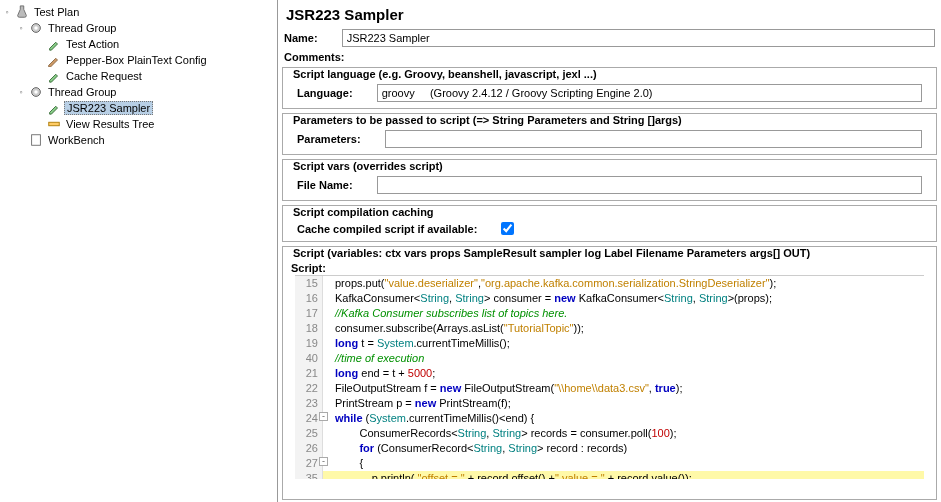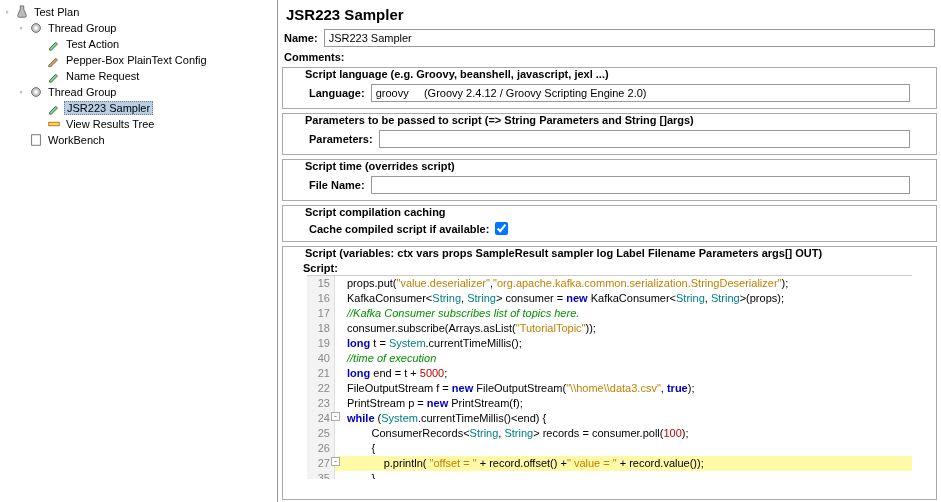--- a/index.html
+++ b/index.html
@@ -8,24 +8,24 @@
 .tree-row { display: flex; align-items: center; height: 16px; padding: 0; white-space: nowrap; cursor: pointer; }
 .tree-row.selected .tree-label { background: #b8cfe5; border: 1px dotted #777; padding: 0 2px; }
 .tree-label { padding: 0 2px; }
 .tree-toggle { width: 10px; display: inline-flex; justify-content: center; color: #666; font-size: 9px; }
 .tree-icon { width: 16px; height: 16px; display: inline-flex; align-items: center; justify-content: center; margin: 0 2px; }
 .ind { display: inline-block; }
 .ind1 { width: 14px; } .ind3 { width: 42px; }
 
 .right-panel { flex: 1; display: flex; flex-direction: column; overflow: hidden; }
 .title-bar { font-size: 15px; font-weight: bold; padding: 6px 8px 4px; }
-.form-row { display: flex; align-items: center; padding: 2px 6px; gap: 6px; }
+.form-row { display: flex; align-items: center; padding: 2px 6px; gap: 24px; }
 .form-label { font-weight: bold; }
 .text-input { flex: 1; border: 1px solid #999; background: #fff; padding: 2px 4px; font-size: 11px; height: 18px; }
-.fieldset { border: 1px solid #aaa; margin: 2px 4px; padding: 2px 20px 4px; position: relative; }
+.fieldset { border: 1px solid #aaa; margin: 2px 4px; padding: 2px 8px 4px; position: relative; }
 .fieldset-legend { font-weight: bold; position: relative; top: -2px; background: #fff; display: inline-block; padding: 0 2px; }
 .checkbox { width: 13px; height: 13px; }
 
 .editor { flex: 1; display: flex; font-family: "DejaVu Sans Mono","Courier New",monospace; font-size: 11px; overflow: hidden; margin: 0 4px 16px 4px; border-top: 1px solid #ccc; }
 .gutter { width: 28px; background: #f3f3f3; color: #888; text-align: right; padding-right: 4px; user-select: none; border-right: 1px solid #ddd; }
 .gutter div { height: 15px; line-height: 15px; position: relative; }
 .fold-mark { position: absolute; right: -10px; top: 1px; font-size: 9px; color: #666; width: 9px; height: 9px; border: 1px solid #aaa; line-height: 7px; text-align: center; background:#fff;}
 .code { flex: 1; overflow: hidden; }
 .code-line { height: 15px; line-height: 15px; white-space: pre; padding-left: 12px; }
 .hl { background: #fff9a8; }
@@ -82,21 +82,21 @@
       </span>
     <span class="tree-label">Pepper-Box PlainText Config</span>
   </div>
   <div class="tree-row">
     <span class="ind ind3"></span>
     <span class="tree-icon icon-dropper">
         <svg viewBox="0 0 16 16">
           <path d="M3 13l7-7 2 2-7 7H3v-2z" fill="#8c8" stroke="#363"></path>
         </svg>
       </span>
-    <span class="tree-label">Name Request</span>
+    <span class="tree-label">Cache Request</span>
   </div>
   <div class="tree-row">
     <span class="ind ind1"></span>
       <span class="tree-toggle">◦</span>
     <span class="tree-icon icon-gear">
         <svg viewBox="0 0 16 16">
           <circle cx="8" cy="8" r="5" fill="#ccc" stroke="#555"></circle>
           <circle cx="8" cy="8" r="2" fill="#fff"></circle>
         </svg>
       </span>
@@ -153,21 +153,21 @@
 
   <div class="fieldset">
     <span class="fieldset-legend">Parameters to be passed to script (=&gt; String Parameters and String []args)</span>
     <div class="form-row">
       <span class="form-label">Parameters:</span>
       <input class="text-input" value="" style="">
     </div>
   </div>
 
   <div class="fieldset">
-    <span class="fieldset-legend">Script time (overrides script)</span>
+    <span class="fieldset-legend">Script vars (overrides script)</span>
     <div class="form-row">
       <span class="form-label">File Name:</span>
       <input class="text-input" value="" style="">
     </div>
   </div>
 
   <div class="fieldset">
     <span class="fieldset-legend">Script compilation caching</span>
     <div class="form-row">
       <span class="form-label">Cache compiled script if available:</span>
@@ -201,19 +201,20 @@
           <div class="code-line"><span>KafkaConsumer&lt;</span><span class="tk-type">String</span><span>, </span><span class="tk-type">String</span><span>&gt; consumer = </span><span class="tk-kw">new</span><span></span><span></span><span></span><span></span><span></span><span> KafkaConsumer&lt;</span><span class="tk-type">String</span><span>, </span><span class="tk-type">String</span><span>&gt;(props);</span></div>
           <div class="code-line"><span class="tk-comment">//Kafka Consumer subscribes list of topics here.</span></div>
           <div class="code-line"><span>consumer.subscribe(Arrays.asList(</span><span class="tk-str">"TutorialTopic"</span><span>));</span></div>
           <div class="code-line"><span class="tk-kw">long</span><span> t = </span><span class="tk-type">System</span><span>.currentTimeMillis();</span></div>
           <div class="code-line"><span class="tk-comment">//time of execution</span></div>
           <div class="code-line"><span class="tk-kw">long</span><span> end = t + </span><span class="tk-num">5000</span><span>;</span></div>
           <div class="code-line"><span>FileOutputStream f = </span><span class="tk-kw">new</span><span> FileOutputStream(</span><span class="tk-str">"\\home\\data3.csv"</span><span>, </span><span class="tk-kw">true</span><span>);</span></div>
           <div class="code-line"><span>PrintStream p = </span><span class="tk-kw">new</span><span> PrintStream(f);</span></div>
           <div class="code-line"><span class="tk-kw">while</span><span> (</span><span class="tk-type">System</span><span>.currentTimeMillis()&lt;end) {</span></div>
           <div class="code-line"><span>        ConsumerRecords&lt;</span><span class="tk-type">String</span><span>, </span><span class="tk-type">String</span><span>&gt; records = consumer.poll(</span><span class="tk-num">100</span><span>);</span></div>
+          <div class="code-line"><span>        </span><span class="tk-kw">for</span><span> (ConsumerRecord&lt;</span><span class="tk-type">String</span><span>, </span><span class="tk-type">String</span><span>&gt; record : records)</span></div>
           <div class="code-line"><span>        {</span></div>
           <div class="code-line hl"><span>            p.</span><span class="tk-fn">println</span><span>( </span><span class="tk-str">"offset = "</span><span> + record.offset() +</span><span class="tk-str">" value = "</span><span> + record.value());</span></div>
           <div class="code-line"><span>        }</span></div>
         </div>
     </div>
   </div>
 </div>
 
 </body></html>

